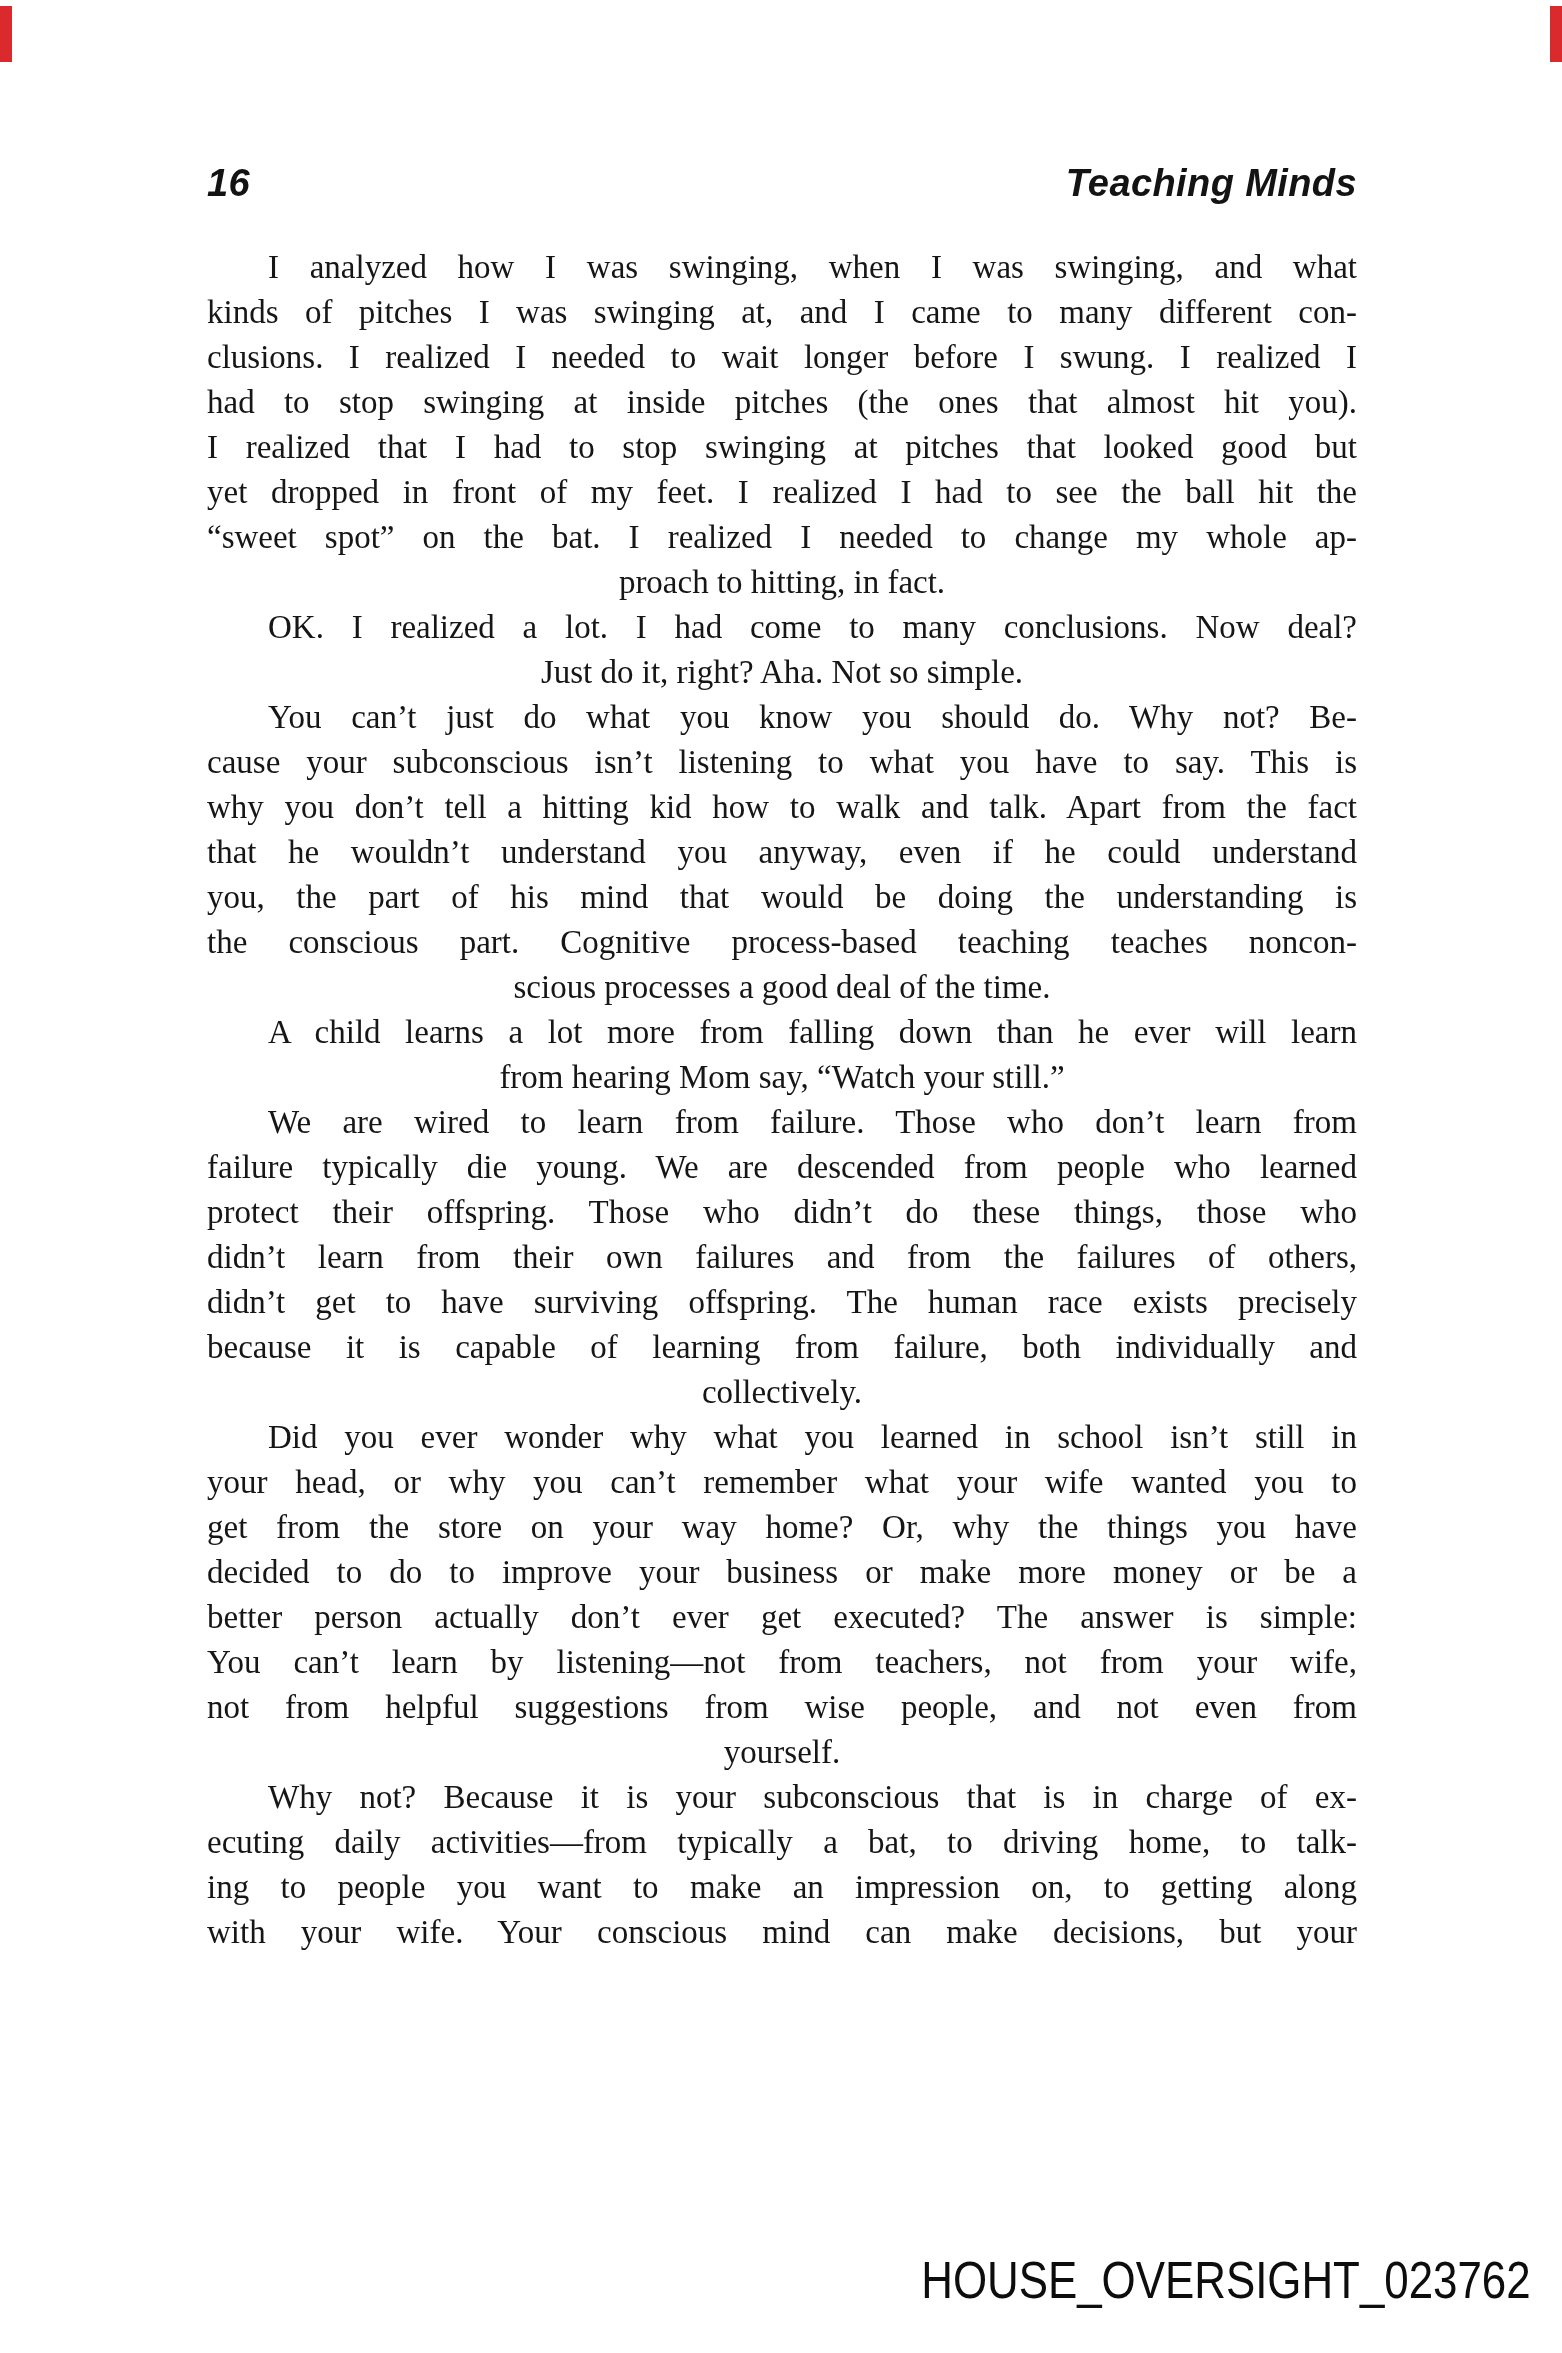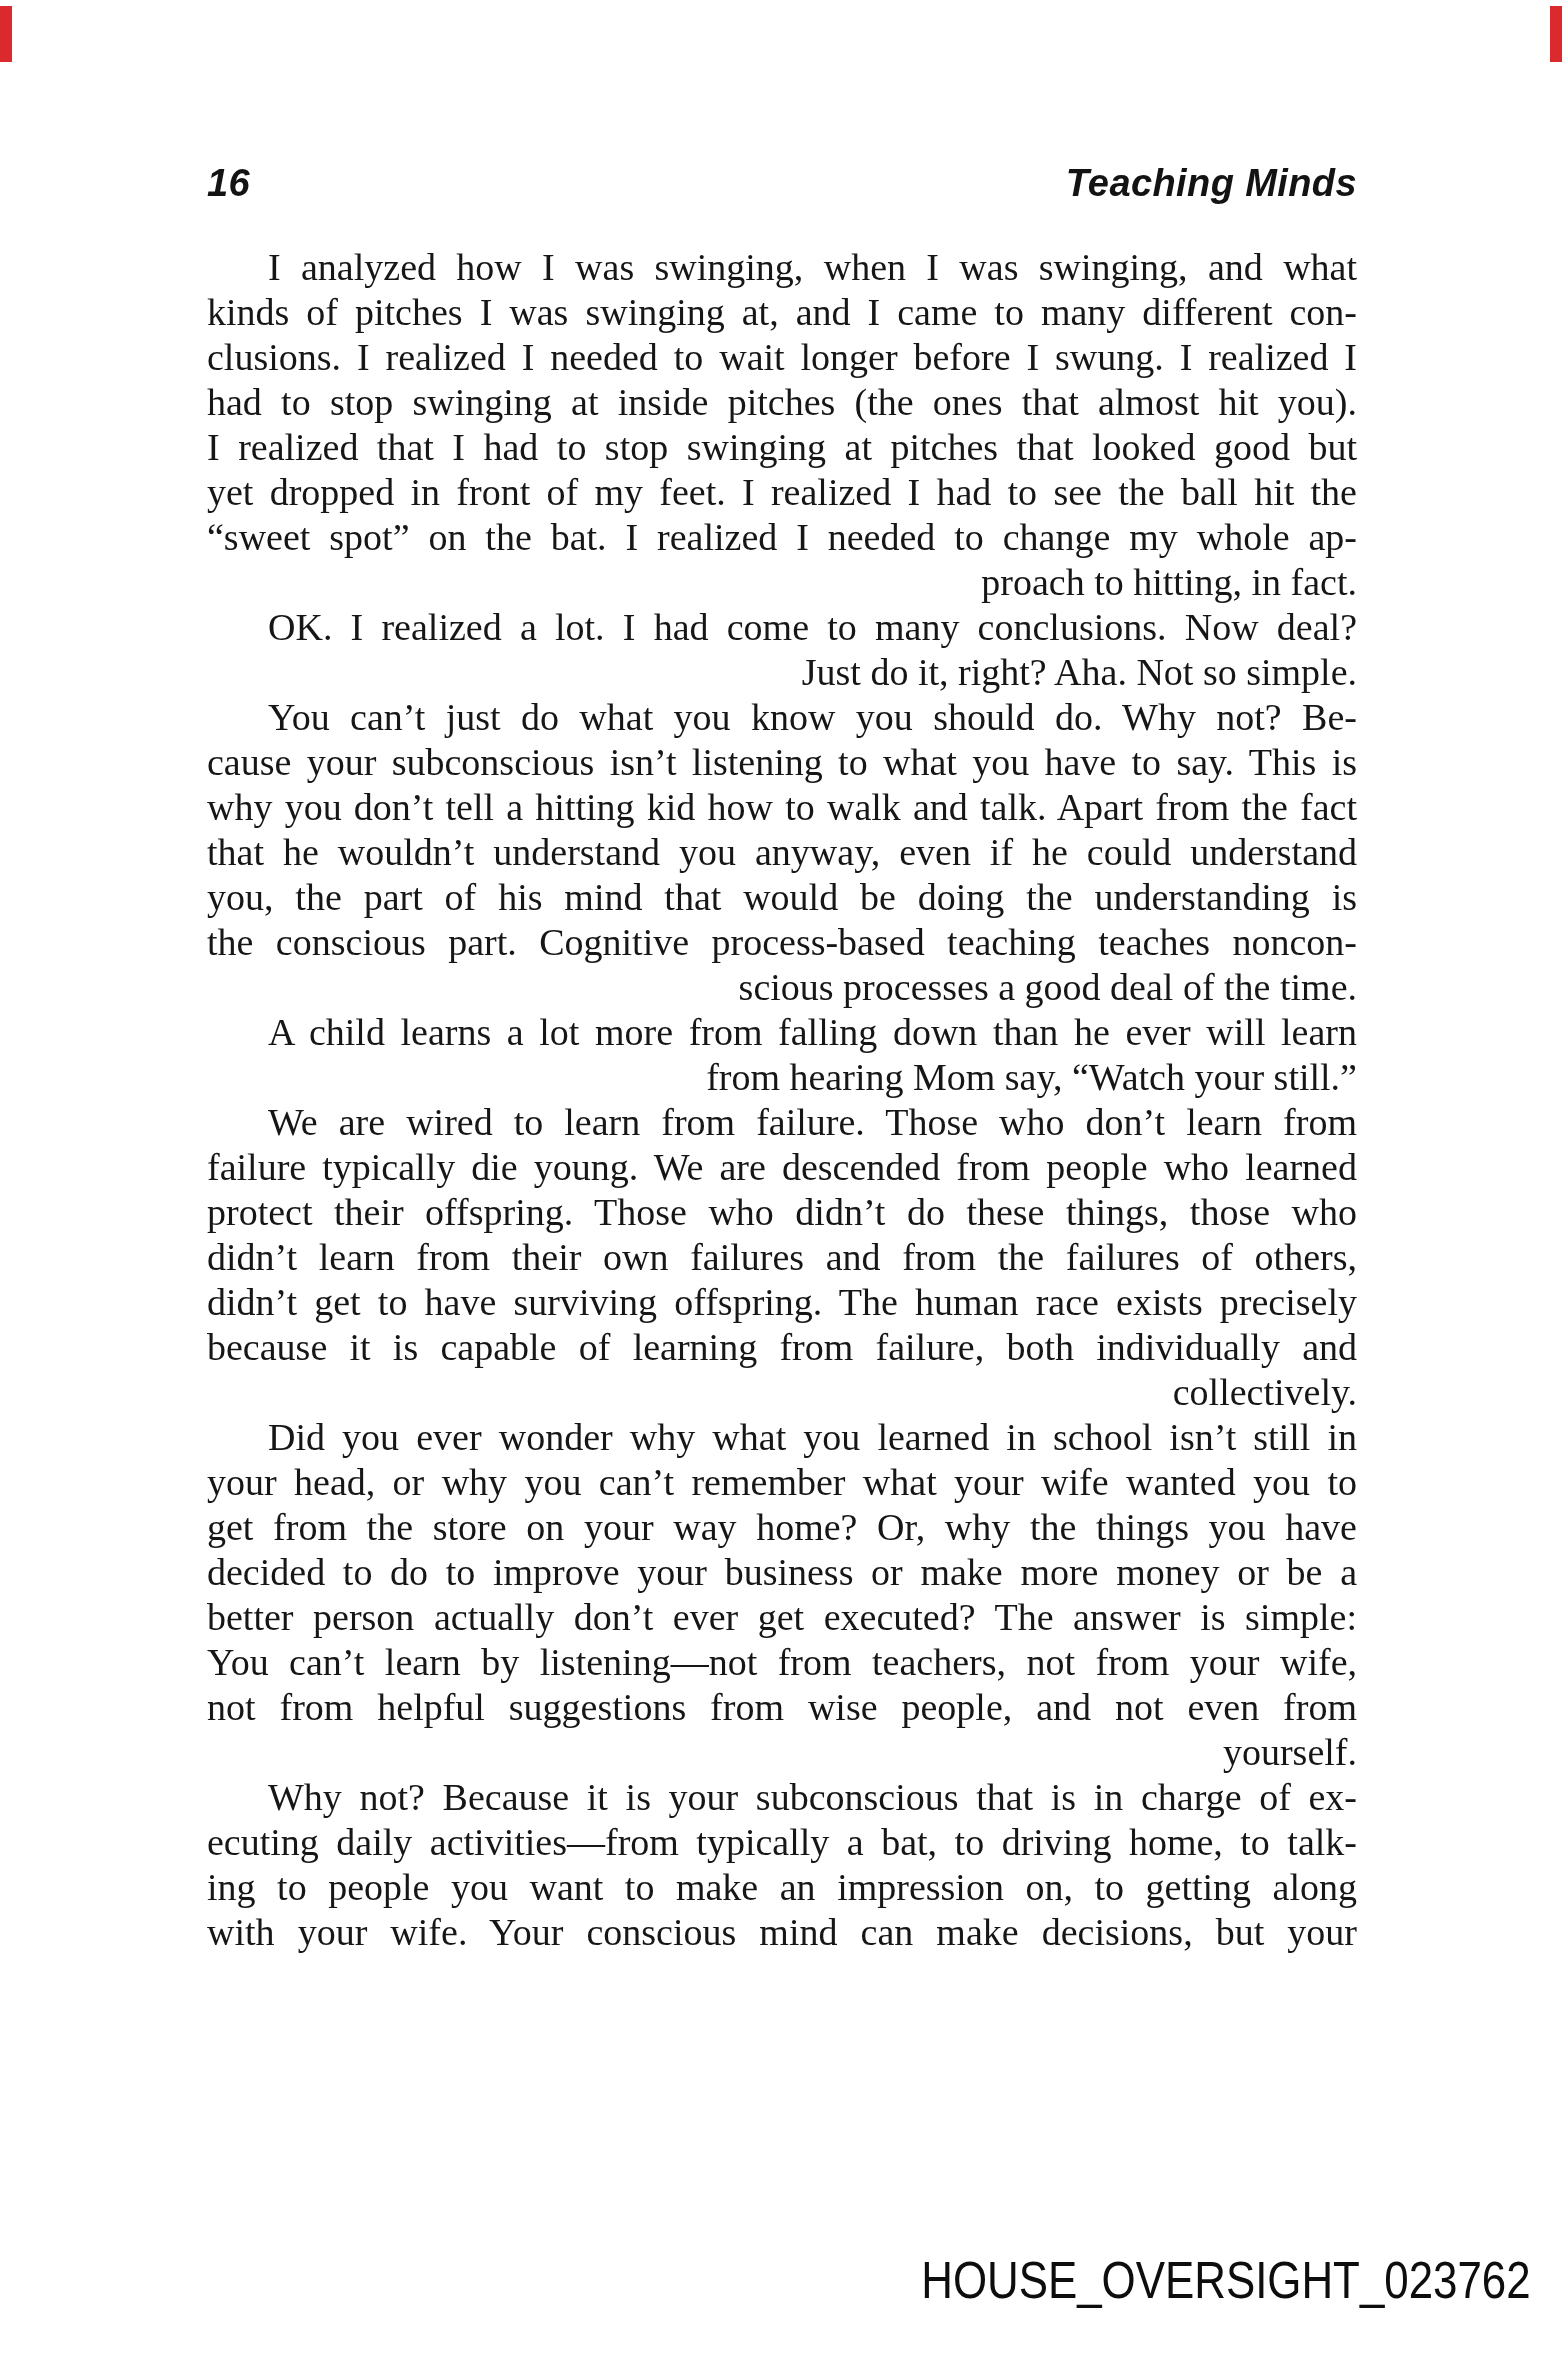--- a/index.html
+++ b/index.html
@@ -36,28 +36,28 @@
     letter-spacing: 0.4px;
     color: #131313;
   }
 
   .body-text {
     position: absolute;
     left: 207px;
     top: 245px;
     width: 1150px;
     font-family: "Liberation Serif", "DejaVu Serif", serif;
-    font-size: 38px;
+    font-size: 33px;
     line-height: 45px;
     color: #161616;
   }
 
   .para { margin: 0; }
 
-  .line { text-align: right; }
+  .line { text-align: center; }
   .line.just {
     text-align: justify;
     text-align-last: justify;
   }
   .line.indent { text-indent: 61px; }
 
   .stamp {
     position: absolute;
     top: 2251px;
     right: 31px;

